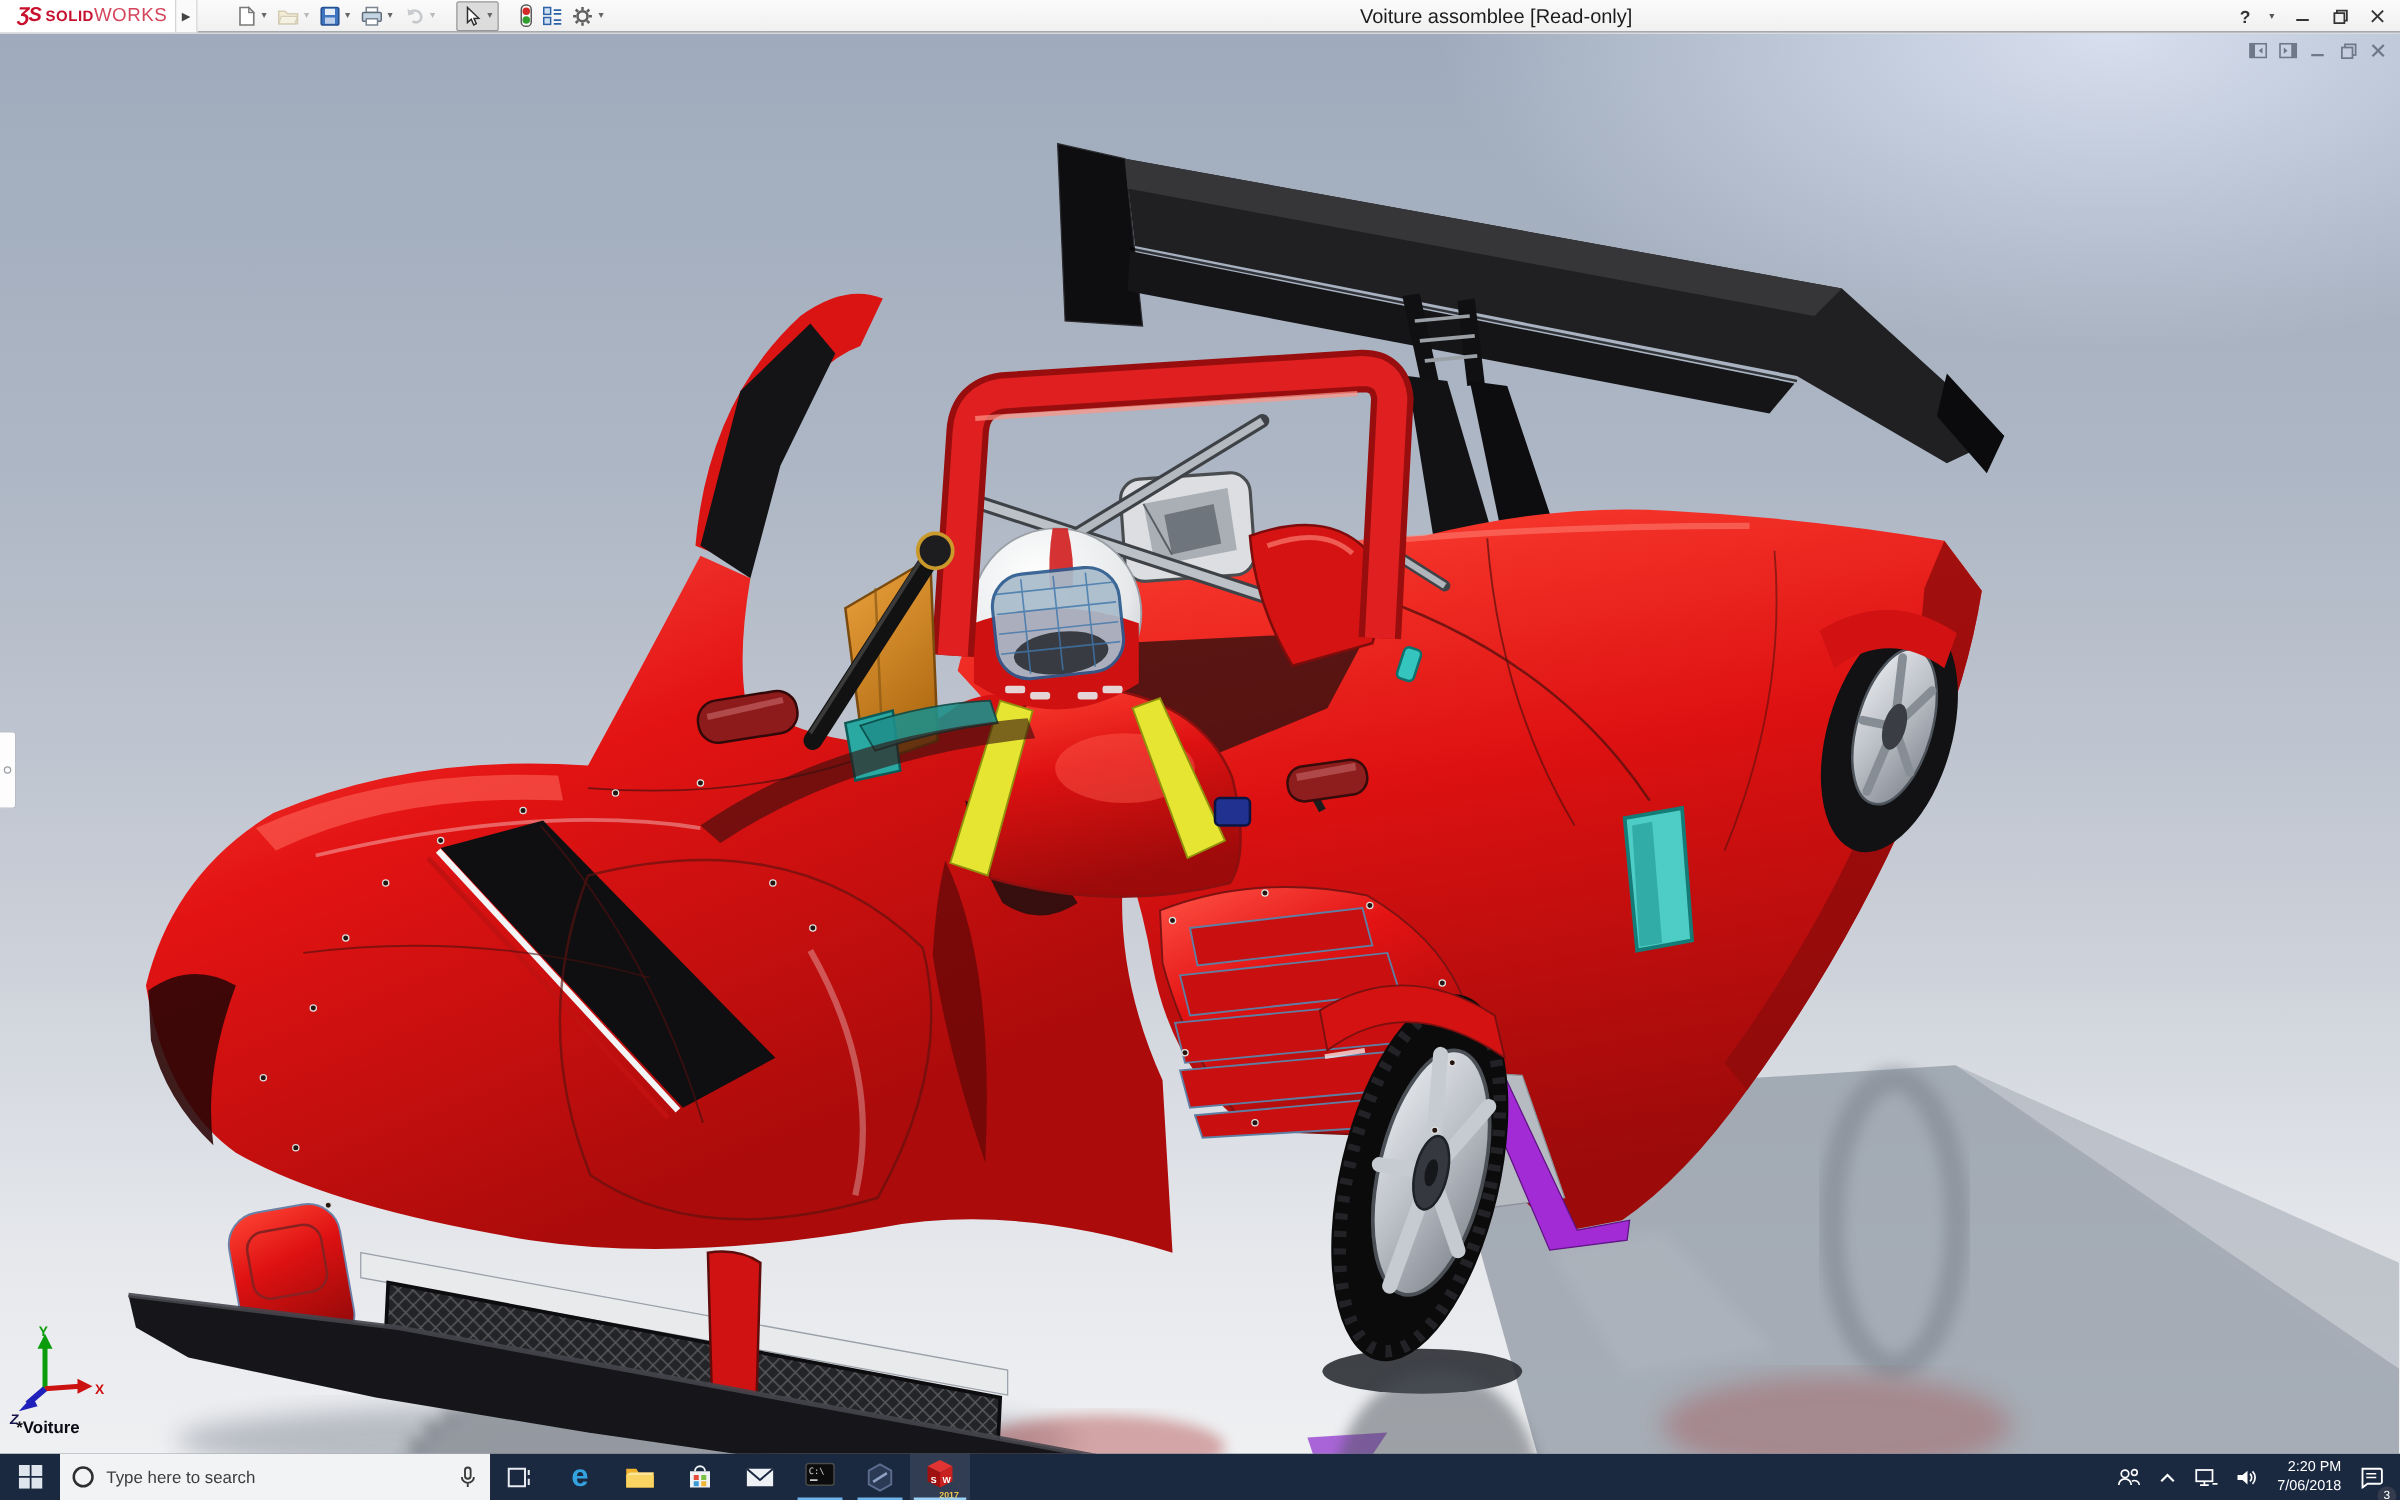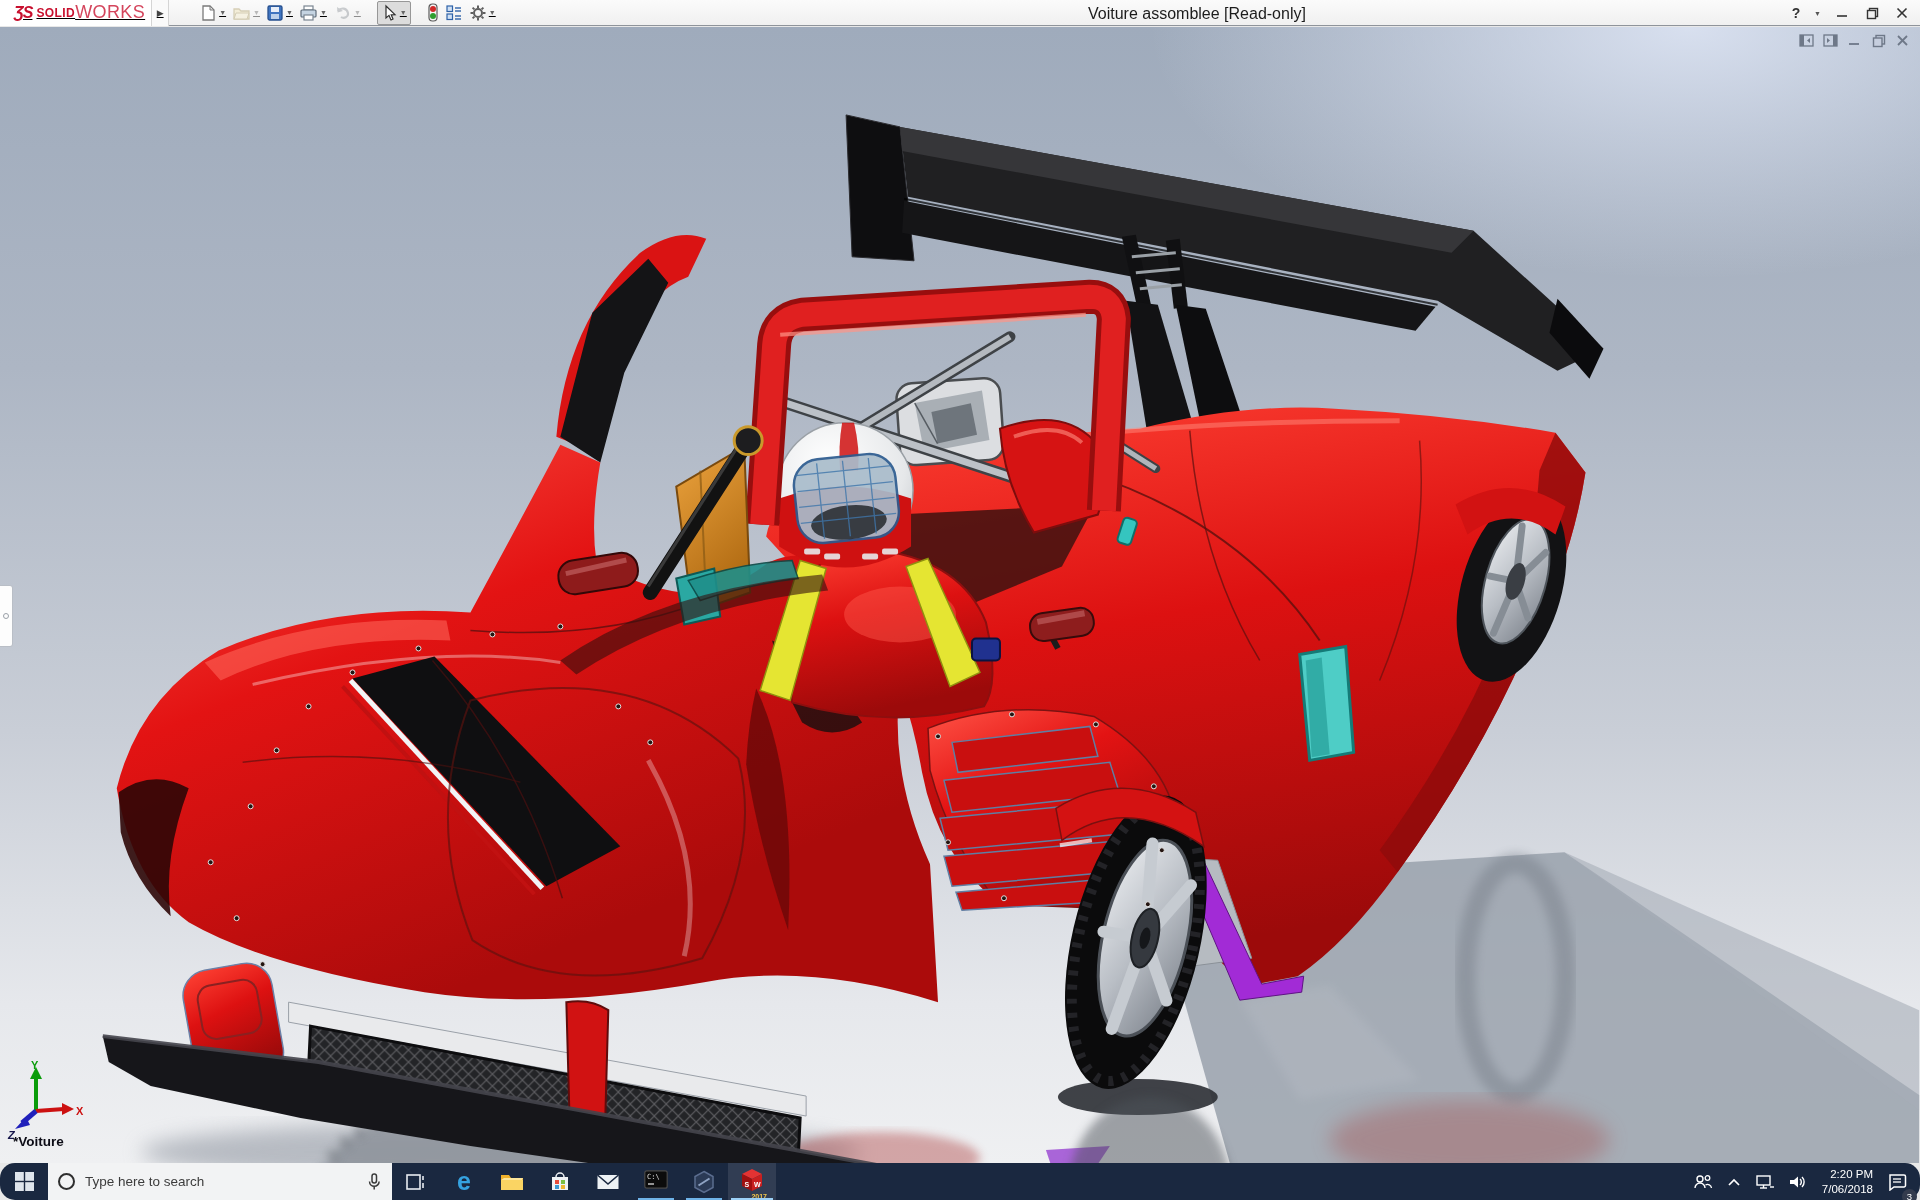--- a/index.html
+++ b/index.html
@@ -2,25 +2,25 @@
 <html><head>
 <meta charset="utf-8">
 <style>
   * { margin:0; padding:0; box-sizing:border-box; }
   html,body { width:1920px; height:1200px; overflow:hidden; font-family:"Liberation Sans", sans-serif; }
   .screen { position:relative; width:1920px; height:1200px; background:#e8e8e8; }
 
   
   .titlebar { position:absolute; top:0; left:0; width:1920px; height:26px;
     background:linear-gradient(#fbfbfb,#f0f0f0); border-bottom:1px solid #8f949b;
-    display:flex; align-items:center;text-decoration:underline; }
+    display:flex; align-items:center; }
   .logo-area { display:flex; align-items:center; height:26px; padding:0 6px 0 14px; background:#fff; }
   .logo-mark { font-style:italic; font-weight:bold; font-size:16px; color:#c8102e; margin-right:4px; letter-spacing:-1px;}
   .logo-solid { font-weight:bold; font-size:12px; color:#c8102e; letter-spacing:.4px; }
-  .logo-works { font-weight:normal; font-size:18px; color:#d4455c; letter-spacing:.4px; }
+  .logo-works { font-weight:normal; font-size:15px; color:#d4455c; letter-spacing:.4px; }
   .flyout-btn { width:18px; height:26px; display:flex; align-items:center; justify-content:center;
     border-left:1px solid #d5d5d5; border-right:1px solid #d5d5d5; background:#fafafa;
     font-size:9px; color:#444; cursor:pointer; }
   .toolbar { display:flex; align-items:center; height:26px; padding-left:28px; gap:2px; }
   .tb-btn { display:flex; align-items:center; height:22px; padding:0 2px; border-radius:2px; }
   .tb-btn svg { display:block; }
   .caret { font-size:7px; color:#666; margin-left:2px; }
   .tb-sep { width:8px; }
   .disabled { opacity:.42; }
   .select-group { display:flex; align-items:center; height:24px; background:#dcdcdc;
@@ -42,21 +42,21 @@
   .cc-btn { width:15px; height:15px; display:flex; align-items:center; justify-content:center; }
   .pane-tab { position:absolute; left:0; top:558px; width:13px; height:62px; background:#fdfdfd;
     border:1px solid #b9bec6; border-left:none; border-radius:0 3px 3px 0;
     display:flex; align-items:center; justify-content:center; }
   .pane-tab .dot { width:6px; height:6px; border:1.5px solid #9aa0a8; border-radius:50%; }
   .triad { position:absolute; left:6px; top:1032px; }
   .orientation-label { position:absolute; left:13px; top:1107px; font-size:13.5px; font-weight:bold; color:#0c0c16; }
 
   
   .taskbar { position:absolute; left:0; top:1163px; width:1920px; height:37px; background:#1a2840;
-    display:flex; align-items:stretch;border-radius:15px; }
+    display:flex; align-items:stretch; }
   .tb-start { width:48px; display:flex; align-items:center; justify-content:center; }
   .search-box { width:344px; background:#f2f3f4; display:flex; align-items:center; padding:0 10px; gap:10px; }
   .search-ring { width:17px; height:17px; border:2.5px solid #2e2e2e; border-radius:50%; flex:none; }
   .search-text { font-size:13.5px; color:#3c3c3c; flex:1 1 auto; }
   .app-btn { width:48px; position:relative; display:flex; align-items:center; justify-content:center; }
   .app-btn.active { background:rgba(255,255,255,.10); }
   .run-line { position:absolute; bottom:0; left:6px; right:6px; height:2.5px; background:#6fb3e8; }
   .run-line.bright { background:#9cd1f7; left:3px; right:3px; }
   .edge-e { font-size:25px; font-weight:bold; color:#35a2e0; }
   .tray { position:absolute; right:0; top:0; height:37px; display:flex; align-items:center; gap:7px; padding-right:10px; }

